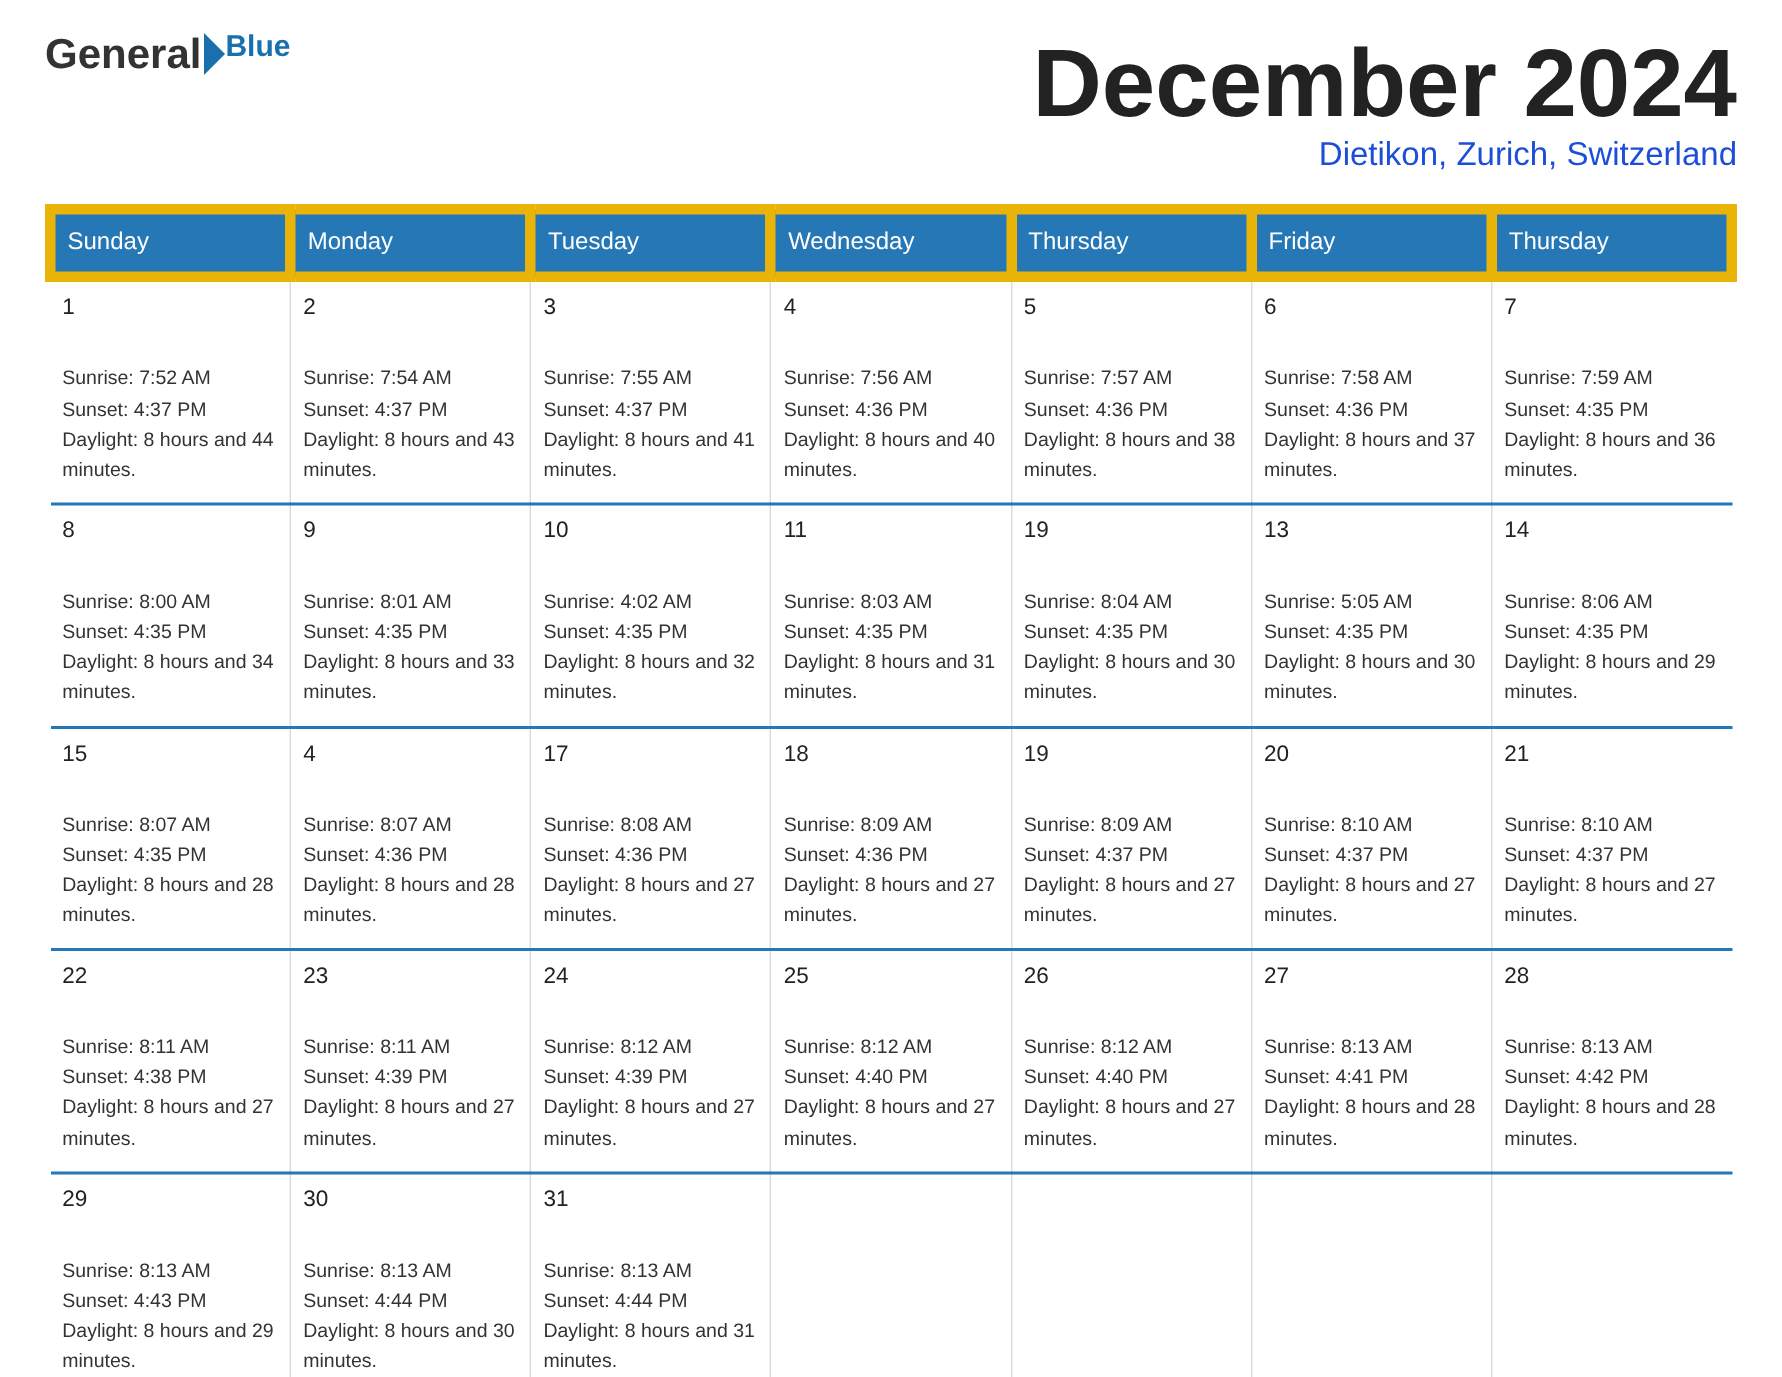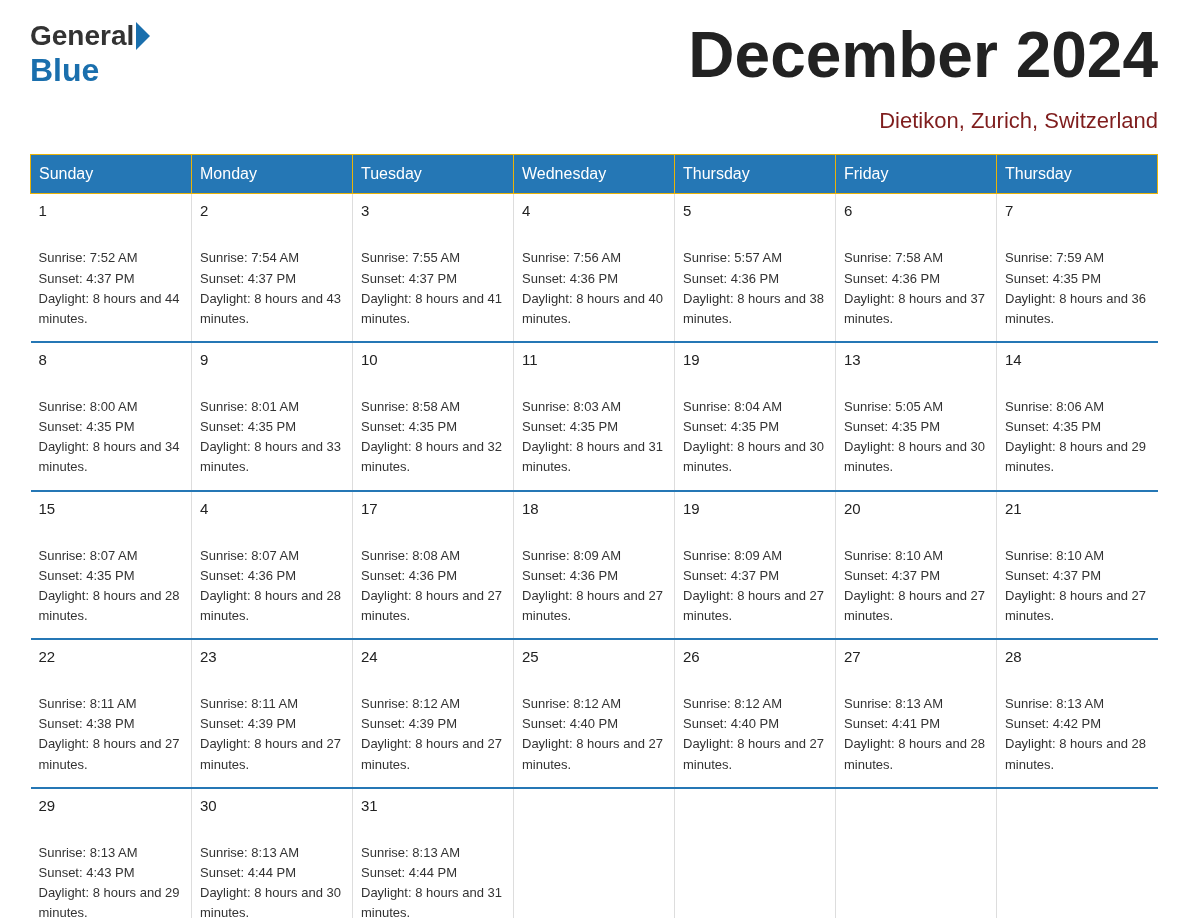--- a/index.html
+++ b/index.html
@@ -11,21 +11,20 @@
       padding: 20px 30px;
     }
     .header {
       display: flex;
       justify-content: space-between;
       align-items: flex-start;
       margin-bottom: 20px;
     }
     .logo {
       display: flex;
-      flex-direction: column;
       align-items: flex-start;
     }
     .logo-text {
       font-size: 28px;
       font-weight: bold;
       color: #333;
       display: flex;
       align-items: center;
       gap: 0;
     }
@@ -40,51 +39,51 @@
       height: 0;
       border-left: 14px solid #1a6fad;
       border-top: 14px solid transparent;
       border-bottom: 14px solid transparent;
       margin-left: 2px;
       vertical-align: middle;
     }
     .logo-blue {
       color: #1a6fad;
       font-weight: bold;
-      font-size: 32px;
+      font-size: 20px;
     }
     .title-block {
       text-align: right;
     }
     .month-title {
       font-size: 64px;
       font-weight: bold;
       color: #222;
       line-height: 1.1;
     }
     .location {
       font-size: 22px;
-      color: #7f1d1d;
-      margin-top: 18px;
+      color: #1d4ed8;
+      margin-top: 0;
     }
     table {
       width: 100%;
       border-collapse: collapse;
       table-layout: fixed;
     }
     thead tr {
       background-color: #2577b5;
       color: #fff;
     }
     thead th {
       padding: 10px 8px;
       font-size: 16px;
       font-weight: normal;
       text-align: left;
-      border: 1px solid #eab308;
+      border: 7px solid #eab308;
     }
     tbody tr {
       border-bottom: 2px solid #2577b5;
     }
     tbody td {
       vertical-align: top;
       padding: 8px 8px 12px 8px;
       font-size: 13px;
       color: #222;
       border-right: 1px solid #ddd;
@@ -171,21 +170,21 @@
         <span class="day-num">4</span>
         <div class="day-info">
           <span>Sunrise: </span><span>7:56 AM</span><br>
           <span>Sunset: </span><span>4:36 PM</span><br>
           <span>Daylight: </span><span>8 hours and 40 minutes.</span>
         </div>
       </td>
         <td>
         <span class="day-num">5</span>
         <div class="day-info">
-          <span>Sunrise: </span><span>5:57 AM</span><br>
+          <span>Sunrise: </span><span>7:57 AM</span><br>
           <span>Sunset: </span><span>4:36 PM</span><br>
           <span>Daylight: </span><span>8 hours and 38 minutes.</span>
         </div>
       </td>
         <td>
         <span class="day-num">6</span>
         <div class="day-info">
           <span>Sunrise: </span><span>7:58 AM</span><br>
           <span>Sunset: </span><span>4:36 PM</span><br>
           <span>Daylight: </span><span>8 hours and 37 minutes.</span>
@@ -213,21 +212,21 @@
         <span class="day-num">9</span>
         <div class="day-info">
           <span>Sunrise: </span><span>8:01 AM</span><br>
           <span>Sunset: </span><span>4:35 PM</span><br>
           <span>Daylight: </span><span>8 hours and 33 minutes.</span>
         </div>
       </td>
         <td>
         <span class="day-num">10</span>
         <div class="day-info">
-          <span>Sunrise: </span><span>8:58 AM</span><br>
+          <span>Sunrise: </span><span>4:02 AM</span><br>
           <span>Sunset: </span><span>4:35 PM</span><br>
           <span>Daylight: </span><span>8 hours and 32 minutes.</span>
         </div>
       </td>
         <td>
         <span class="day-num">11</span>
         <div class="day-info">
           <span>Sunrise: </span><span>8:03 AM</span><br>
           <span>Sunset: </span><span>4:35 PM</span><br>
           <span>Daylight: </span><span>8 hours and 31 minutes.</span>

